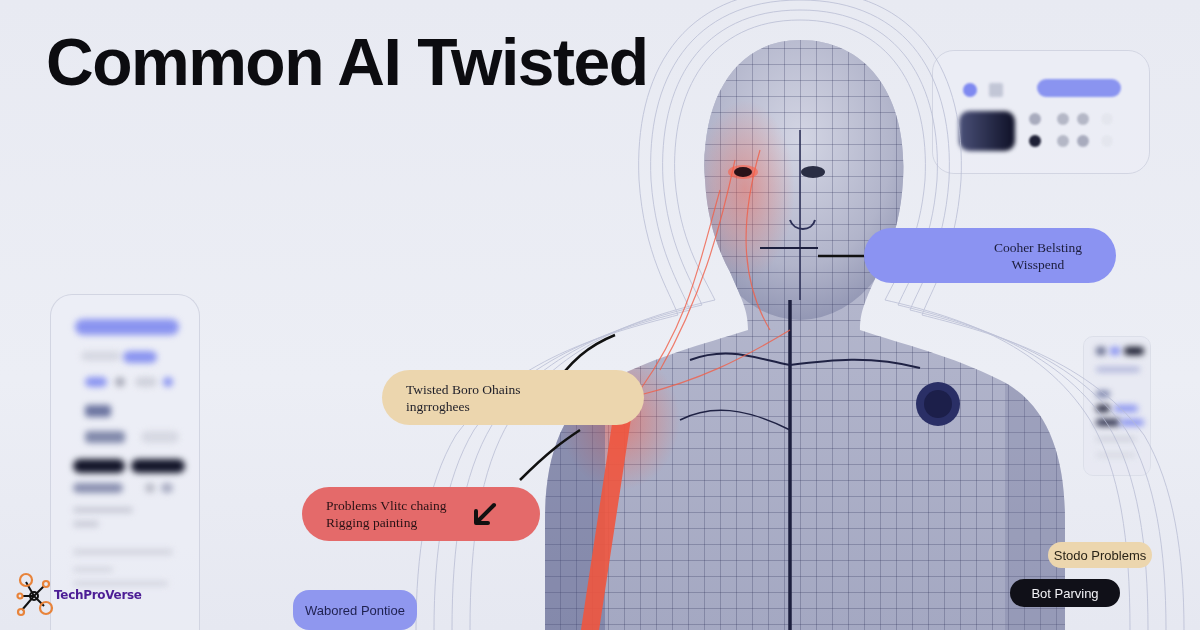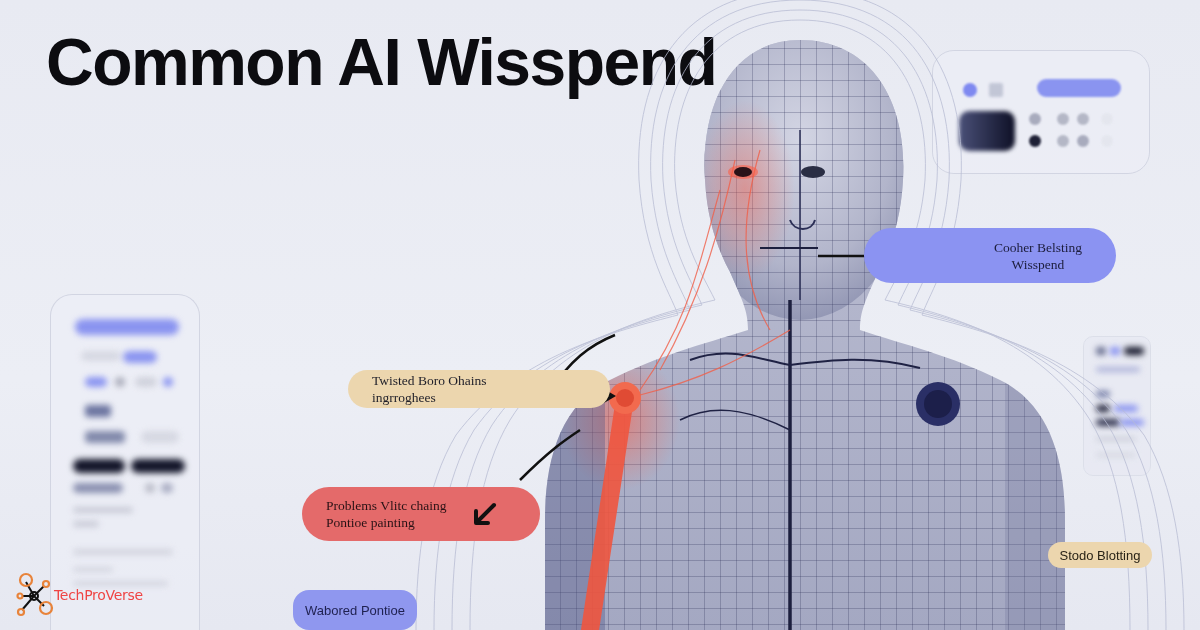--- a/index.html
+++ b/index.html
@@ -37,51 +37,51 @@
     position: absolute; display: flex; align-items: center;
     font-family: Liberation Serif, serif; color: #1e1e28;
   }
   .callout .txt { font-size: 13.5px; line-height: 17px; }
   .c-blue {
     left: 864px; top: 228px; width: 252px; height: 55px;
     background: #8b93f2; border-radius: 28px; justify-content: flex-end; padding-right: 34px;
   }
   .c-blue .txt { text-align: center; color: #1c1d3c; }
   .c-tan {
-    left: 348px; top: 370px; width: 262px; height: 38px;
+    left: 382px; top: 370px; width: 262px; height: 55px;
     background: #ecd6ae; border-radius: 28px; padding-left: 24px;
   }
   .c-red {
     left: 302px; top: 487px; width: 238px; height: 54px;
     background: #e46a6a; border-radius: 27px; padding-left: 24px;
   }
   .c-red .txt { color: #2a1215; }
   .chip {
     position: absolute; display: flex; align-items: center; justify-content: center;
     font-family: "Liberation Sans", sans-serif; font-size: 13px; border-radius: 16px;
   }
   .chip-purple { left: 293px; top: 590px; width: 124px; height: 40px; background: #8f97ef; color: #1f2150; }
   .chip-tan { left: 1048px; top: 542px; width: 104px; height: 26px; background: #ecd6ae; color: #2a2418; }
   .chip-black { left: 1010px; top: 579px; width: 110px; height: 28px; background: #101018; color: #f2f2f6; }
 
   .logo {
     position: absolute; left: 16px; top: 572px; display: flex; align-items: center;
   }
   .logo .name {
-    font-family: "DejaVu Sans", sans-serif; font-weight: 400; font-size: 14px; color: #ef4444;
+    font-family: "DejaVu Sans", sans-serif; font-weight: 700; font-size: 12px; color: #4c1d95;
     margin-left: -2px; letter-spacing: -0.3px;
   }
 </style>
 </head>
 <body>
 
 <div class="canvas">
 
   <h1 class="title">
-    <span>Common AI Wisspend</span>
+    <span>Common AI Twisted</span>
   </h1>
 
   <div class="panel panel-left">
     <div class="blob" style="left:24px;top:24px;width:104px;height:16px;background:#8a94f0;"></div>
     <div class="blob" style="left:30px;top:56px;width:40px;height:10px;background:#d6d8e2;"></div>
     <div class="blob" style="left:72px;top:56px;width:34px;height:12px;background:#8a94f0;"></div>
     <div class="blob" style="left:34px;top:82px;width:22px;height:10px;background:#8a94f0;"></div>
     <div class="blob" style="left:64px;top:82px;width:10px;height:10px;background:#a8aab8;"></div>
     <div class="blob" style="left:84px;top:82px;width:22px;height:10px;background:#d0d2dc;"></div>
     <div class="blob" style="left:112px;top:82px;width:10px;height:10px;background:#8a94f0;"></div>
@@ -222,30 +222,31 @@
   <div class="callout c-tan">
     <div class="txt">
       <div>Twisted Boro Ohains</div>
       <div>ingrroghees</div>
     </div>
   </div>
 
   <div class="callout c-red">
     <div class="txt">
       <div>Problems Vlitc chaing</div>
-      <div>Pontioe painting</div>
+      <div>Rigging painting</div>
     </div>
     <svg width="26" height="26" viewBox="0 0 26 26" style="position:absolute;right:42px;top:14px;">
       <path d="M22 4 L6 20" stroke="#111" stroke-width="4" stroke-linecap="round"></path>
       <path d="M4 10 L4 22 L16 22" fill="none" stroke="#111" stroke-width="4" stroke-linecap="round" stroke-linejoin="round"></path>
     </svg>
   </div>
 
   <div class="chip chip-purple">Wabored Pontioe</div>
-  <div class="chip chip-tan">Stodo Blotting</div>
+  <div class="chip chip-tan">Stodo Problems</div>
+  <div class="chip chip-black">Bot Parving</div>
 
   <div class="logo">
     <svg width="40" height="46" viewBox="0 0 40 46">
       <g stroke="#111" stroke-width="2" fill="none">
         <line x1="18" y1="24" x2="10" y2="10"></line>
         <line x1="18" y1="24" x2="28" y2="14"></line>
         <line x1="18" y1="24" x2="6" y2="24"></line>
         <line x1="18" y1="24" x2="6" y2="38"></line>
         <line x1="18" y1="24" x2="28" y2="34"></line>
         <circle cx="18" cy="24" r="4"></circle>

